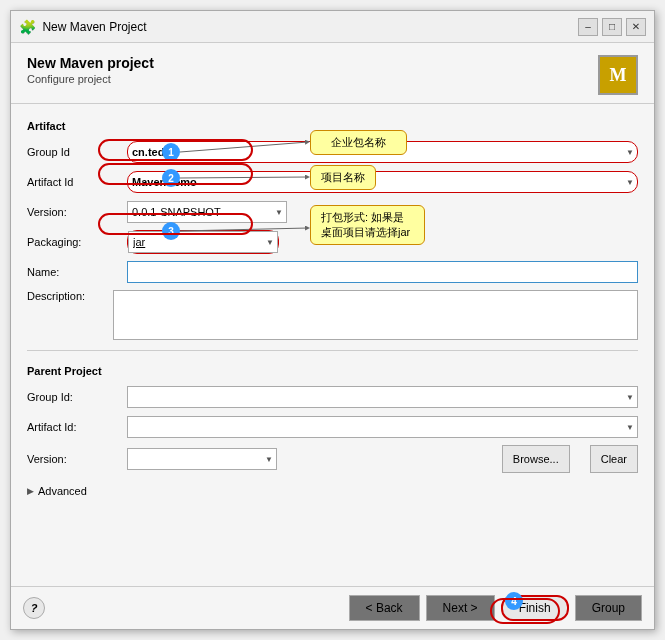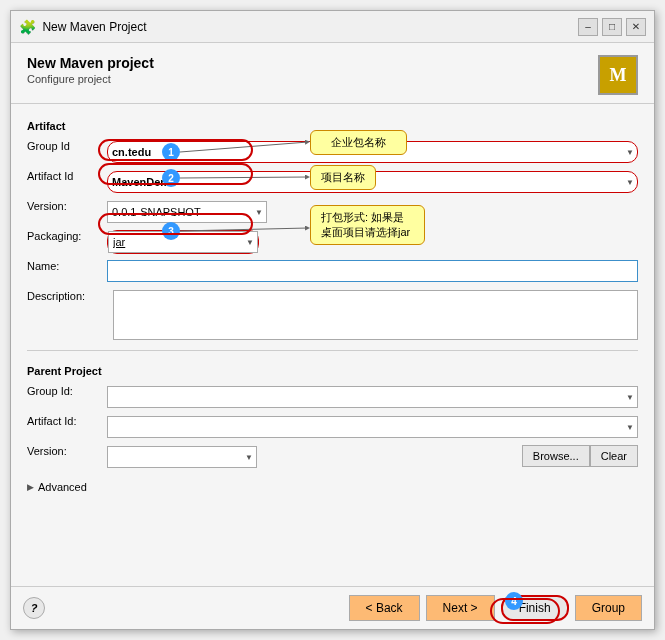--- a/index.html
+++ b/index.html
@@ -101,21 +101,22 @@
     .section-label {
       font-size: 11px;
       font-weight: bold;
       color: #000;
       margin-top: 4px;
       margin-bottom: 2px;
     }
 
     .form-row {
       display: flex;
-      gap: 0;
+      align-items: center;
+      gap: 20px;
       min-height: 24px;
     }
     .form-label {
       width: 80px;
       font-size: 11px;
       color: #000;
       text-align: left;
       flex-shrink: 0;
     }
     .form-input {
@@ -171,21 +172,21 @@
       resize: none;
       outline: none;
     }
 
     .separator {
       height: 1px;
       background: #ccc;
       margin: 4px 0;
     }
     .btn-small {
-      height: 22px;
+      height: 28px;
       padding: 0 10px;
       border: 1px solid #aaa;
       background: #e8e8e8;
       font-size: 11px;
       cursor: pointer;
       color: #000;
     }
 
     .advanced-row {
       display: flex;
@@ -217,21 +218,21 @@
     }
     .footer-right {
       display: flex;
       gap: 6px;
       align-items: center;
     }
     .btn-footer {
       height: 26px;
       padding: 0 16px;
       border: 1px solid #aaa;
-      background: #fdba74;
+      background: #737373;
       font-size: 12px;
       cursor: pointer;
       color: #000;
     }
     .btn-finish {
       background: #e8e8e8;
       border: 2px solid #cc0000;
       font-weight: normal;
     }
     .help-btn {

